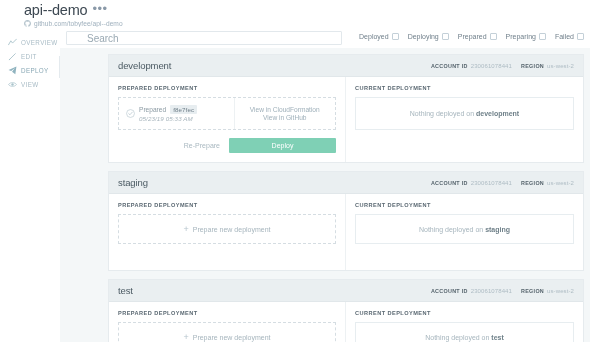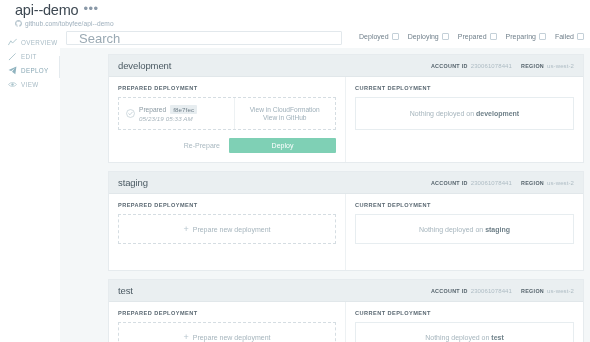--- a/index.html
+++ b/index.html
@@ -6,21 +6,21 @@
   html, body {
     width: 590px; height: 342px;
     overflow: hidden;
     background: #ffffff;
     font-family: "Liberation Sans", sans-serif;
     -webkit-font-smoothing: antialiased;
   }
 
   
   .app-header {
-    position: absolute; top: 0; left: 7px; width: 480px; height: 27px;
+    position: absolute; top: 0; left: 16px; width: 480px; height: 27px;
     background: #ffffff; padding: 3px 0 0 8px;
   }
   .title-row { display: flex; align-items: baseline; gap: 5px; }
   .app-title {
     font-size: 14.5px; color: #3d4852; font-weight: 400;
     letter-spacing: -0.2px; line-height: 15px;
   }
   .dots-menu {
     font-size: 13px; color: #8a99a8; letter-spacing: 0.5px;
     line-height: 13px; cursor: pointer; position: relative; top: -2px;
@@ -65,21 +65,21 @@
 
   
   .filter-bar {
     position: relative; height: 21px; padding: 4px 6px 0 6px;
     display: flex; align-items: flex-start; gap: 8px;
   }
   .search-box {
     width: 277px; height: 14px; border: 1px solid #e2e8ec;
     border-radius: 1px; background: #fff;
     font-family: "Liberation Sans", sans-serif;
-    font-size: 13px; color: #58666e; padding: 0 12px;
+    font-size: 10px; color: #58666e; padding: 0 20px;
     outline: none;
   }
   .search-box::placeholder { color: #9aa9b3; }
   .filters { display: flex; align-items: center; gap: 9px; margin-left: 9px; padding-top: 2px;}
   .filter { display: flex; align-items: center; gap: 3px; cursor: pointer; }
   .filter-label { font-size: 7px; color: #6f7f8a; }
   .cbox {
     width: 7px; height: 7px; border: 1px solid #c4d0d8;
     border-radius: 1px; background: #fff; display: block;
   }

